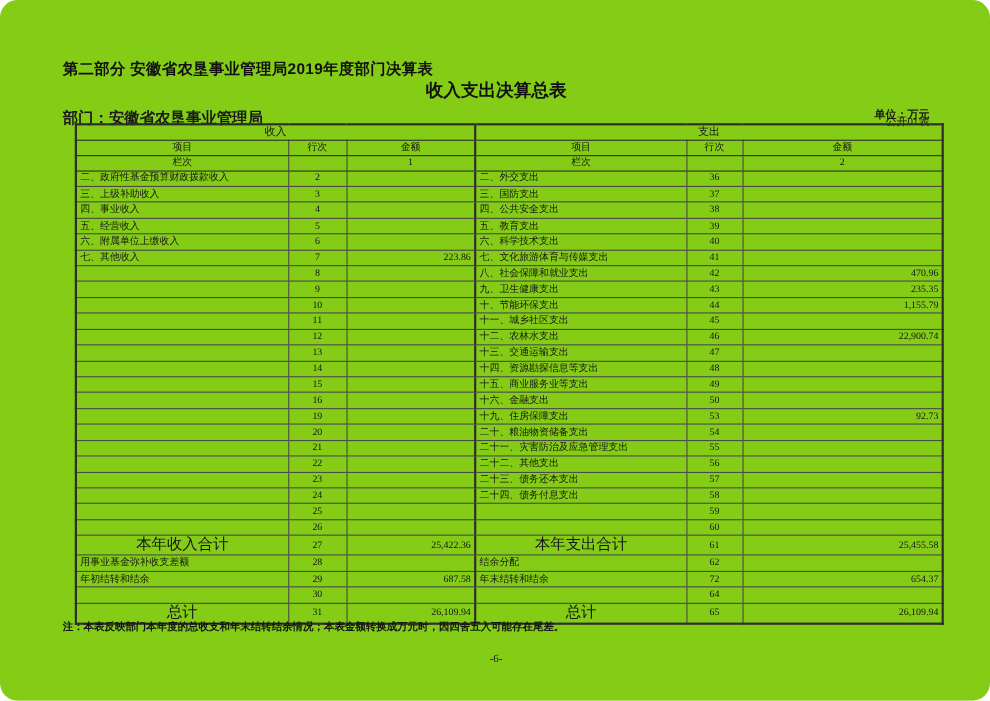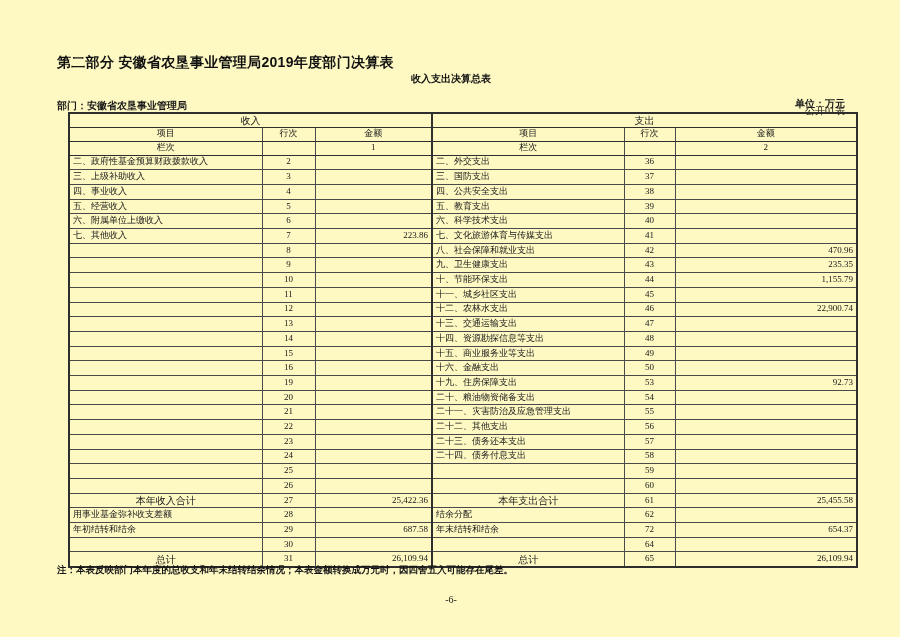--- a/index.html
+++ b/index.html
@@ -1,50 +1,50 @@
 <!DOCTYPE html>
 <html><head>
 <meta charset="utf-8">
 <style>
   * { box-sizing: border-box; margin: 0; padding: 0; }
   html, body { width: 900px; height: 637px; background: #ffffff; }
   body { font-family: "Liberation Serif", "DejaVu Serif", serif; color: #1a1a1a; }
-  .page { position: relative; width: 900px; height: 637px; background: #fef9c3; overflow: hidden; }
+  .page { position: relative; width: 900px; height: 637px; background: #84cc16; overflow: hidden; border-radius: 16px; }
 
   .part-title {
     position: absolute; left: 57px; top: 54px;
     font-family: "Liberation Sans", "DejaVu Sans", sans-serif;
     font-weight: bold; font-size: 14px; letter-spacing: 0.3px; color: #111;
   }
   .table-title {
     position: absolute; left: 57px; top: 72px; width: 788px; text-align: center;
     font-family: "Liberation Sans", "DejaVu Sans", sans-serif;
-    font-weight: bold; font-size: 10px; color: #111;
+    font-weight: bold; font-size: 16px; color: #111;
   }
   .table-code { position: absolute; top: 84px; right: 55px; font-size: 10px; font-weight: normal; margin-top: 20px; }
-  .dept-label { position: absolute; left: 57px; top: 99px; font-size: 10px; font-weight: bold; }
+  .dept-label { position: absolute; left: 57px; top: 99px; font-size: 14px; font-weight: bold; }
   .unit-label { position: absolute; top: 97px; right: 55px; font-size: 10px; font-weight: bold; }
 
   table.main {
     position: absolute; left: 68px; top: 112px; width: 788px; height: 456px;
     border-collapse: collapse; table-layout: fixed; font-size: 9px;
     border: 2px solid #2e2e2e;
   }
   table.main th, table.main td {
     border: 1px solid #4a4a4a; padding: 0 3px; overflow: hidden;
     white-space: nowrap; height: 13px; line-height: 1.1; font-weight: normal;
     color: #161616;
   }
   table.main thead th { text-align: center; height: 14px; border-bottom-color: #2e2e2e; }
   th.section-head { font-size: 10px; font-weight: bold; border-bottom: 1px solid #2e2e2e; }
   .divider { border-left: 2px solid #2e2e2e !important; }
   td.item { text-align: left; }
   td.line { text-align: center; }
   td.amount { text-align: right; }
-  td.em { font-weight: bold; text-align: center; font-size: 10px; }
+  td.em { font-weight: bold; text-align: center; font-size: 14px; }
 
   .note { position: absolute; left: 57px; top: 564px; font-size: 9.5px; font-weight: bold; color: #141414; }
   .page-number { position: absolute; left: 57px; top: 594px; width: 788px; text-align: center; font-size: 10px; }
 </style>
 </head>
 <body>
 
 <div class="page">
 
   <div class="part-title">第二部分 安徽省农垦事业管理局2019年度部门决算表</div>

